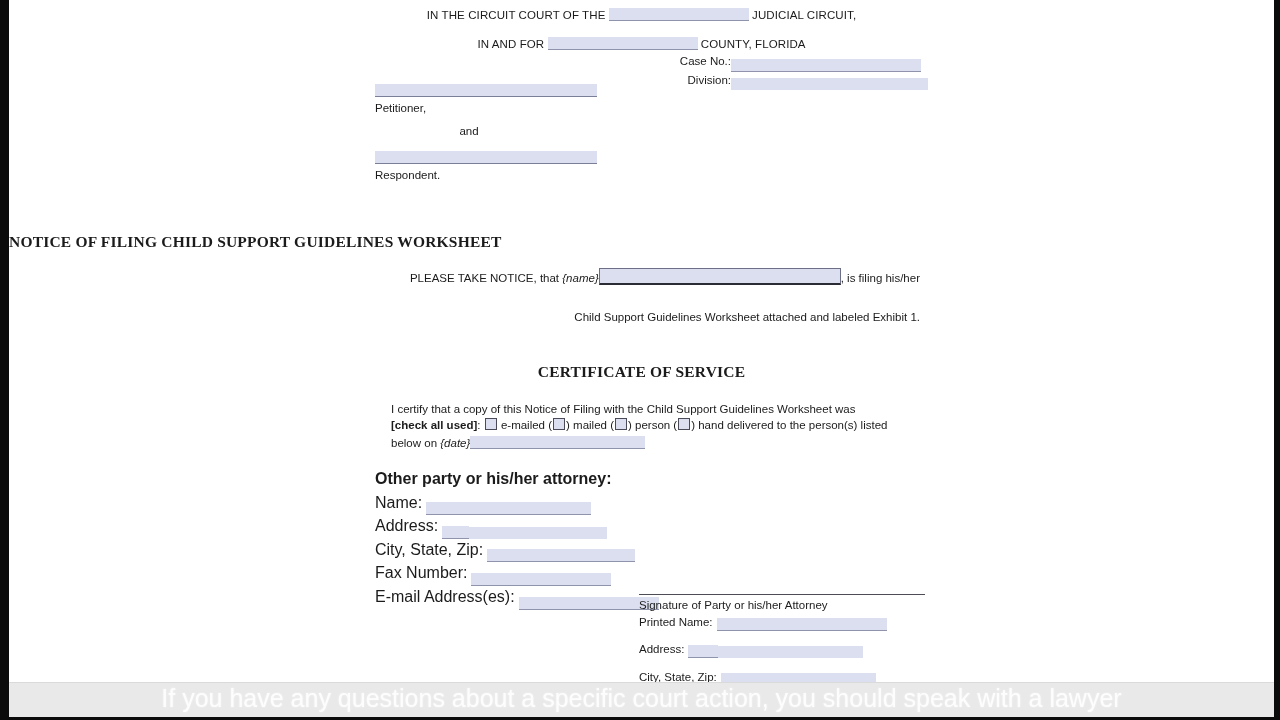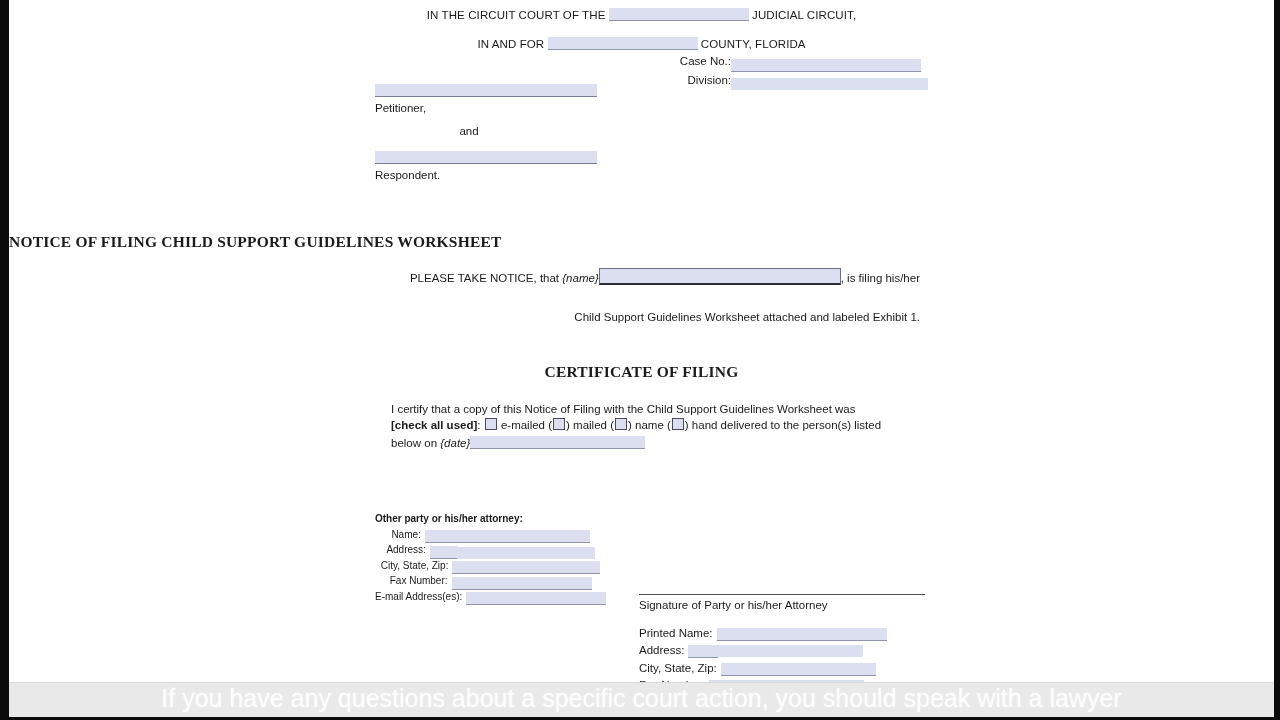--- a/index.html
+++ b/index.html
@@ -166,51 +166,49 @@
     border: 1.4px solid #4a4a58;
     vertical-align: -1px;
     margin: 0 1px;
   }
 
   
   #other-party-block {
     position: absolute;
     left: 366px;
     top: 468px;
-    font-size: 10px;
-    margin-top: 44px;
+    font-size: 16px;
   }
   #other-party-block .heading { font-weight: 700; margin-bottom: 2px; }
   #other-party-block .row {
     display: flex;
     align-items: flex-end;
     margin-bottom: 2px;
-    justify-content: center;
   }
   #other-party-block .lbl { white-space: nowrap; }
 
   
   #signature-block {
     position: absolute;
     left: 630px;
     top: 594px;
     width: 288px;
     font-size: 11.5px;
   }
   #signature-block .sig-rule {
     height: 0;
     border-top: 1.4px solid #4d4d55;
     width: 286px;
     margin-bottom: 3px;
   }
-  #signature-block .sig-caption { margin-bottom: 12px; }
+  #signature-block .sig-caption { margin-bottom: 1px; }
   #signature-block .row {
     display: flex;
-    align-items: flex-start;
-    margin-bottom: 2px;
+    align-items: center;
+    margin-bottom: 12px;
   }
   #signature-block .lbl { white-space: nowrap; }
 
   
   #caption-bar {
     position: absolute;
     left: 9px;
     right: 6px;
     bottom: 0;
     height: 37px;
@@ -281,28 +279,28 @@
     <div id="notice-title">NOTICE OF FILING CHILD SUPPORT GUIDELINES WORKSHEET</div>
 
     <div id="notice-body">
       <div class="para1">
         <span>PLEASE TAKE NOTICE, that</span>
         <span style="font-style:italic">{name}</span><span class="blank boxed" style="width:240px"></span><span>, is filing his/her</span>
       </div>
       <div class="para2">Child Support Guidelines Worksheet attached and labeled Exhibit 1.</div>
     </div>
 
-    <div id="cert-title">CERTIFICATE OF FILING</div>
+    <div id="cert-title">CERTIFICATE OF SERVICE</div>
 
     <div id="cert-body">
       <div>I certify that a copy of this Notice of Filing with the Child Support Guidelines Worksheet was</div>
       <div>
         <span style="font-weight:700">[check all used]</span><span>:</span>
         <span class="checkbox"></span>
-        <span>e-mailed (</span><span class="checkbox"></span><span>) mailed (</span><span class="checkbox"></span><span>) name (</span><span class="checkbox"></span><span>) hand delivered to the person(s) listed</span>
+        <span>e-mailed (</span><span class="checkbox"></span><span>) mailed (</span><span class="checkbox"></span><span>) person (</span><span class="checkbox"></span><span>) hand delivered to the person(s) listed</span>
       </div>
       <div>
         <span>below on</span>
         <span style="font-style:italic">{date}</span><span class="blank" style="width:175px"></span>
       </div>
     </div>
 
     <div id="other-party-block">
       <div class="heading">Other party or his/her attorney:</div>
 

